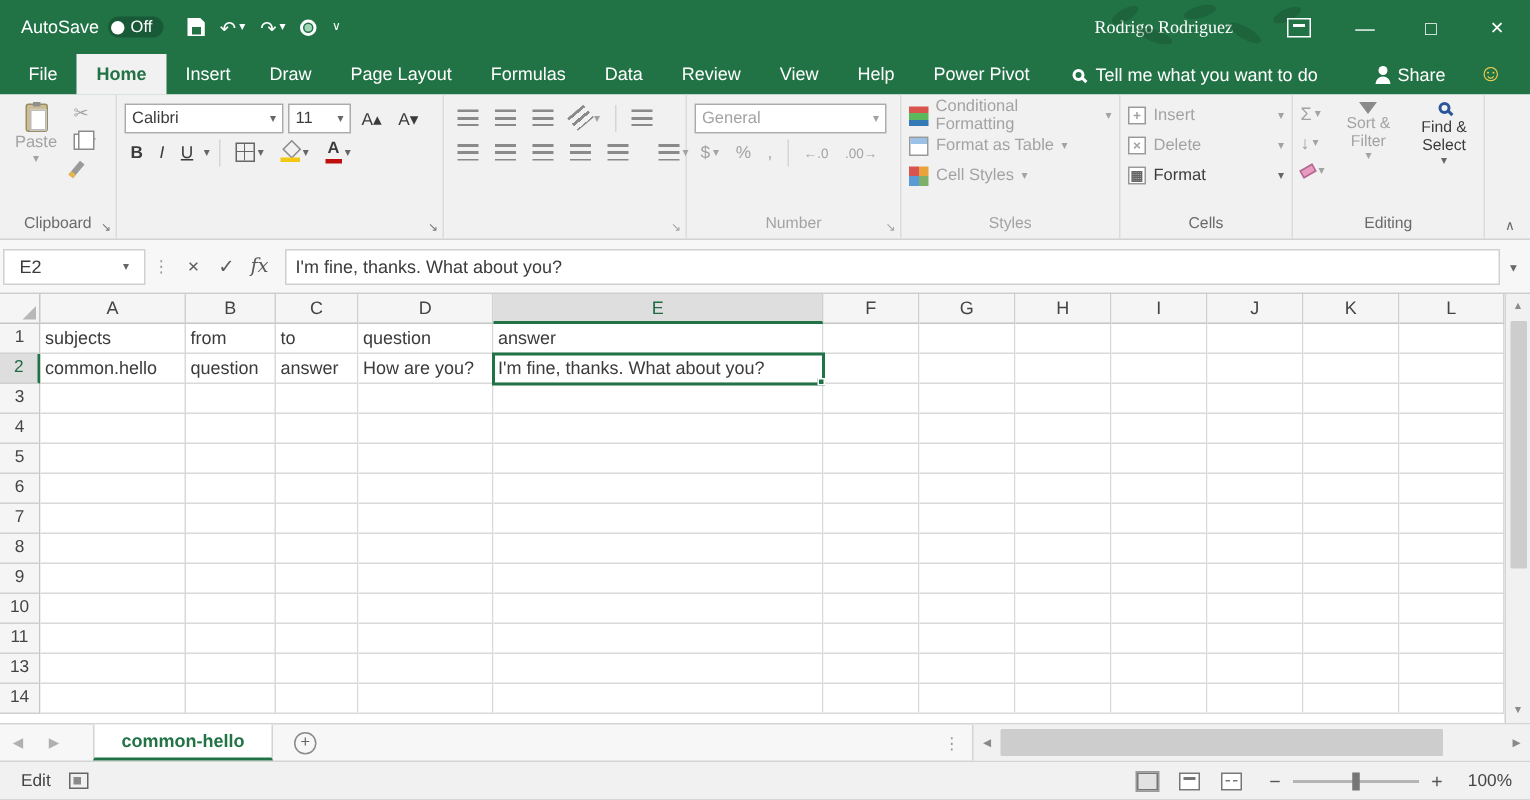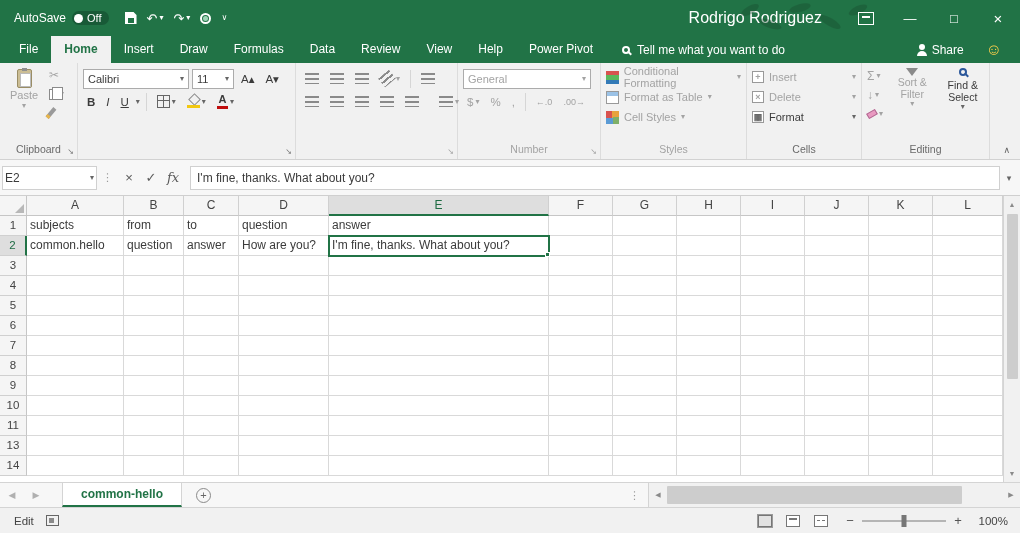--- a/index.html
+++ b/index.html
@@ -18,21 +18,21 @@
   .qat-btn { display:flex; align-items:center; gap:2px; cursor:default; }
   .floppy { width:12px; height:12px; background:#fff;
             clip-path:polygon(0 0,9px 0,12px 3px,12px 12px,0 12px); position:relative; display:inline-block; }
   .floppy::after { content:""; position:absolute; left:3px; bottom:1px; width:6px; height:5px; background:#217346; }
   .glyph { font-size:13px; line-height:1; }
   .caret { font-size:8px; line-height:1; display:inline-block; }
   .pen-dot { width:11px; height:11px; border:2px solid #fff; border-radius:50%; display:inline-block; position:relative; }
   .pen-dot::after { content:""; position:absolute; inset:1px; border-radius:50%; background:#9fd5b7; }
   .tb-title { position:absolute; left:0; right:0; text-align:center; font-size:12.5px; pointer-events:none; }
   .tb-right { margin-left:auto; display:flex; align-items:center; height:100%; }
-  .tb-user { font-size:16px; margin-right:22px; }
+  .tb-user { font-size:12px; margin-right:22px;font-family:Liberation Serif, serif; }
   .winbtn { width:44px; height:100%; display:flex; align-items:center; justify-content:center; font-size:13px; }
   .ribbonopts { width:16px; height:13px; border:1px solid #fff; position:relative; display:inline-block; }
   .ribbonopts::after { content:""; position:absolute; left:3px; top:3px; width:8px; height:2px; background:#fff; }
   .leaves { position:absolute; right:150px; top:0; height:36px; opacity:.35; pointer-events:none; }
 
   
   .tabrow { height:27px; background:#217346; display:flex; align-items:stretch; color:#fff; font-size:12px; }
   .rtabs { display:flex; align-items:stretch; margin-left:6px; }
   .rtab { padding:6px 13px 5px; cursor:default; }
   .rtab.active { background:#f1f1f1; color:#217346; font-weight:bold; }
@@ -100,21 +100,21 @@
   .bigbtn { display:flex; flex-direction:column; align-items:center; text-align:center;
             font-size:10.5px; line-height:12px; width:48px; padding-top:1px; }
   .funnel { width:0; height:0; border-left:6px solid transparent; border-right:6px solid transparent;
             border-top:8px solid #8a8a8a; display:inline-block; }
   .collapse { position:absolute; right:10px; bottom:4px; font-size:9px; color:#666; }
 
   
   .formulabar { height:36px; background:#f7f7f7; border-bottom:1px solid #cfcfcf;
                 display:flex; align-items:center; padding:0 2px; }
   .namebox { width:95px; height:24px; background:#fff; border:1px solid #d0d0d0;
-             display:flex; align-items:center; padding:0 2px; font-size:12px; }
+             display:flex; align-items:center; padding:0 10px; font-size:12px; }
   .namebox .caret { margin-left:auto; color:#666; }
   .fb-dots { color:#9a9a9a; font-size:11px; margin:0 5px; }
   .fb-btn { width:22px; text-align:center; font-size:13px; color:#5a5a5a; }
   .fx { font-family:"DejaVu Serif", serif; font-style:italic; font-size:13px; color:#5a5a5a; }
   .fb-field { flex:1; height:24px; background:#fff; border:1px solid #d0d0d0; margin-left:6px;
               display:flex; align-items:center; padding:0 6px; font-size:12px; }
   .fb-expand { width:18px; text-align:center; color:#666; font-size:9px; }
 
   
   .gridarea { position:relative; height:286px; overflow:hidden; background:#fff; }
@@ -234,20 +234,21 @@
         </span>
     </div>
   </div>
 
   <div class="tabrow">
     <div class="rtabs">
         <div class="rtab">File</div>
         <div class="rtab active">Home</div>
         <div class="rtab">Insert</div>
         <div class="rtab">Draw</div>
+        <div class="rtab">Page Layout</div>
         <div class="rtab">Formulas</div>
         <div class="rtab">Data</div>
         <div class="rtab">Review</div>
         <div class="rtab">View</div>
         <div class="rtab">Help</div>
         <div class="rtab">Power Pivot</div>
       </div>
     <div class="tellme">
       <span class="mag"></span>
       <span>Tell me what you want to do</span>

